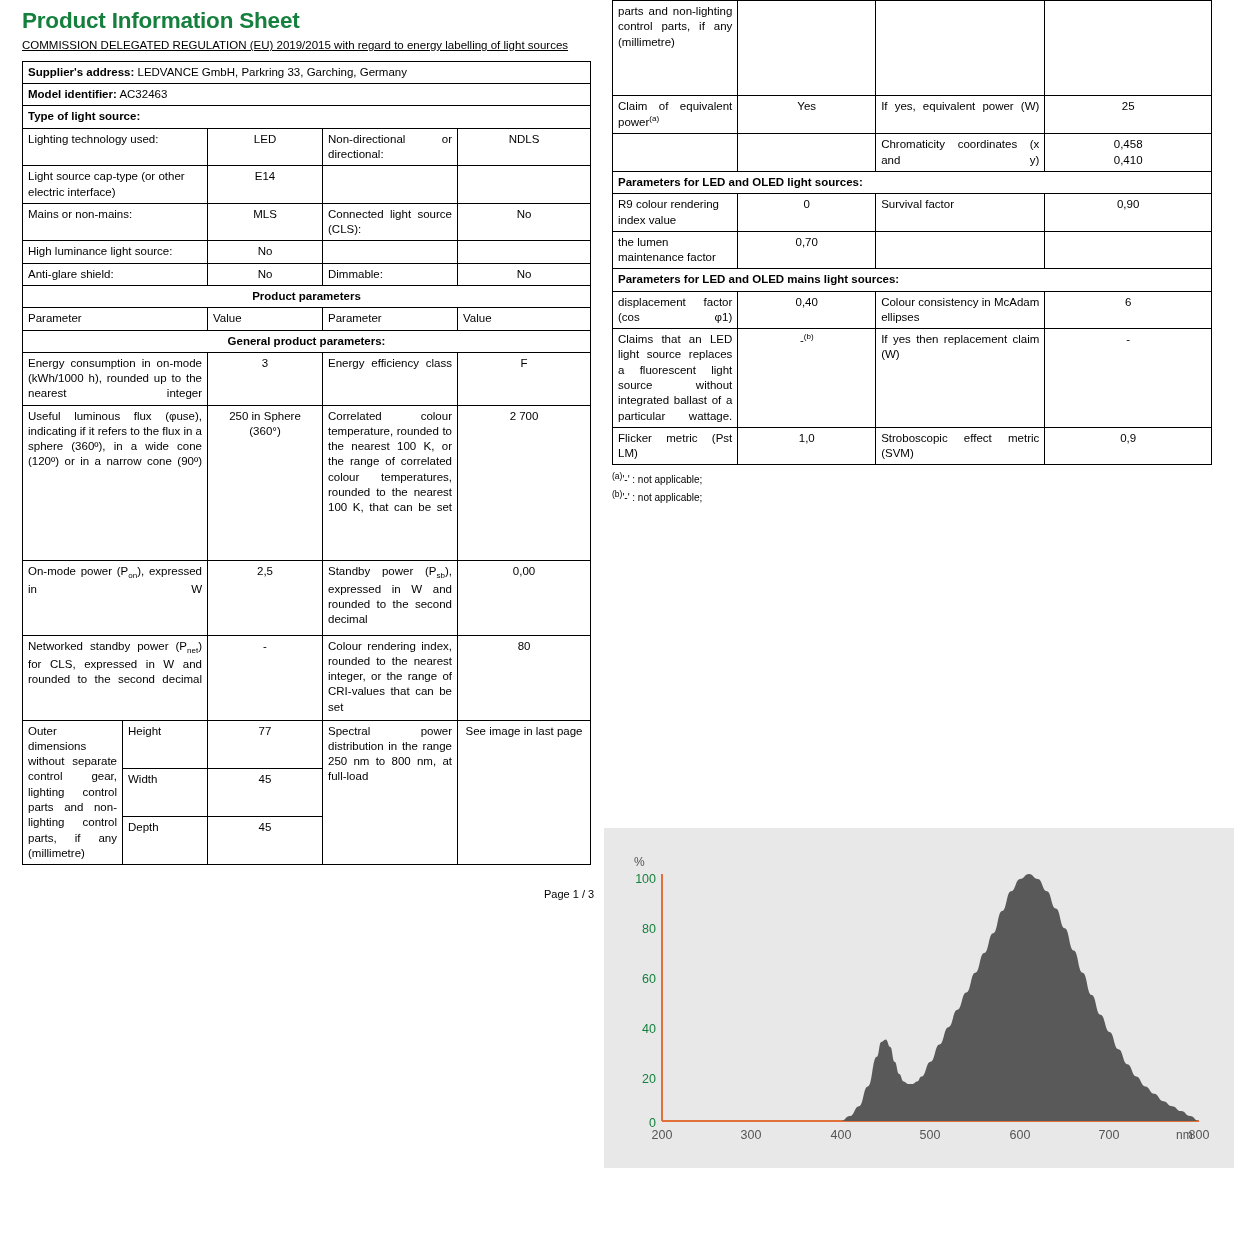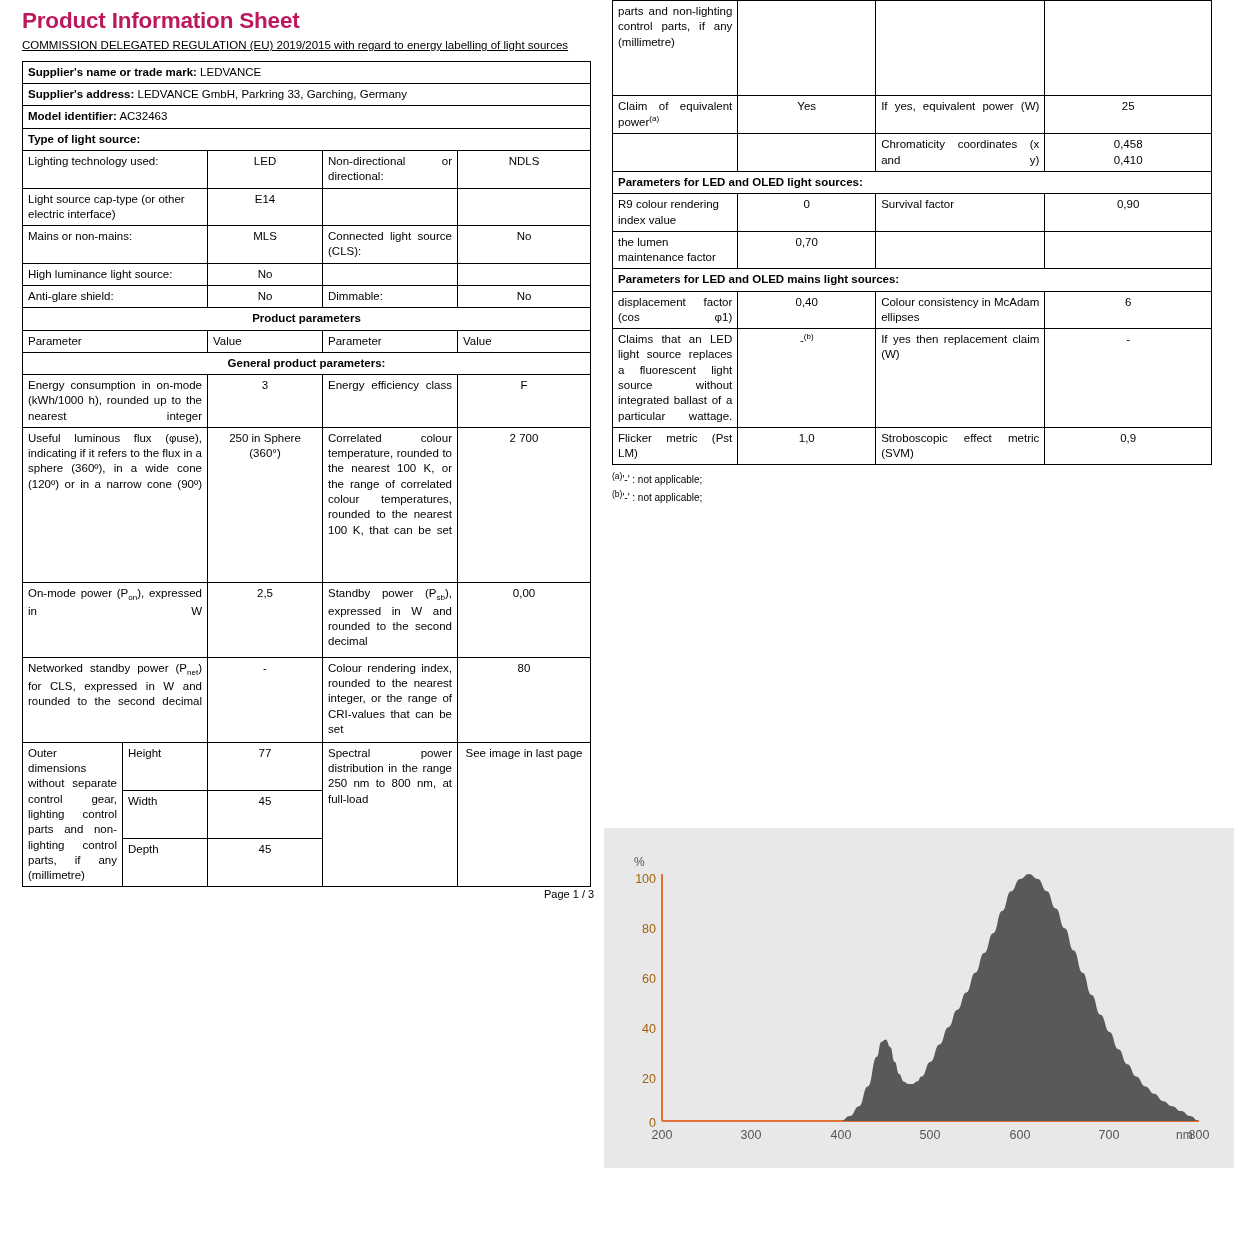--- a/index.html
+++ b/index.html
@@ -25,21 +25,21 @@
   
   .left-col {
     position: absolute;
     left: 22px;
     top: 8px;
     width: 568px;
   }
   .doc-title {
     font-size: 22.5px;
     font-weight: bold;
-    color: #be185d;
+    color: #15803d;
     margin: 0 0 4px 0;
     letter-spacing: -0.2px;
   }
   .doc-subtitle {
     font-size: 11.5px;
     line-height: 1.38;
     margin: 0 0 7px 0;
     text-decoration: underline;
   }
   table {
@@ -109,21 +109,21 @@
     left: 572px;
     top: 300px;
     font-size: 12px;
     color: #555;
   }
   .ytick {
     position: absolute;
     width: 34px;
     text-align: right;
     font-size: 12.5px;
-    color: #a16207;
+    color: #15803d;
   }
   .xtick {
     position: absolute;
     width: 50px;
     text-align: center;
     font-size: 12.5px;
     color: #555;
   }
 </style>
 </head>
@@ -137,26 +137,20 @@
     <p class="doc-subtitle">COMMISSION DELEGATED REGULATION (EU) 2019/2015 with regard to energy labelling of light sources</p>
 
     <table>
       <colgroup>
           <col style="width:185px">
           <col style="width:115px">
           <col style="width:135px">
           <col style="width:133px">
         </colgroup>
       <tbody>
-        <tr>
-          <td colspan="4">
-            <span class="b">Supplier's name or trade mark:</span>
-            <span>LEDVANCE</span>
-          </td>
-        </tr>
         <tr>
           <td colspan="4">
             <span class="b">Supplier's address:</span>
             <span>LEDVANCE GmbH, Parkring 33, Garching, Germany</span>
           </td>
         </tr>
         <tr>
           <td colspan="4">
             <span class="b">Model identifier:</span>
             <span>AC32463</span>

